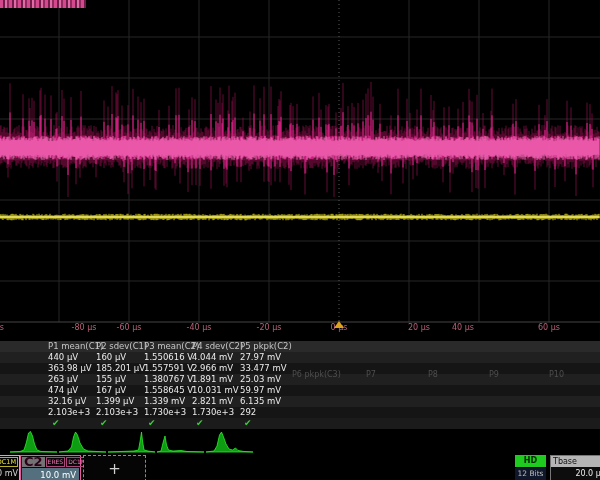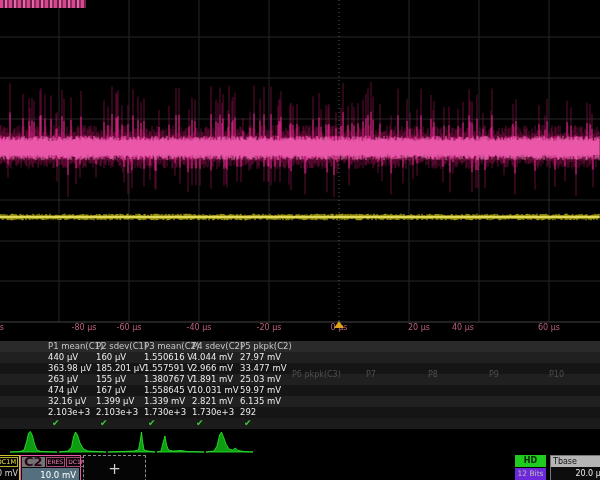--- a/index.html
+++ b/index.html
@@ -28,21 +28,21 @@
   #c2box{position:absolute;left:20px;top:1px;width:59px;height:28px;border:1px solid #e8579f;background:#0d060a;}
   .c2top{position:absolute;left:1px;top:1px;height:10px;display:flex;gap:1px;}
   .c2chan{background:#737373;color:#2b0018;font-size:13px;font-weight:bold;line-height:9px;padding:0 2px;}
   .c2badge{border:1px solid #a84878;color:#f07ab8;font-size:6px;line-height:7px;padding:0 1px;}
   .c2val{position:absolute;left:1px;right:1px;top:12px;height:14px;background:#54707f;color:#fff;
          font-size:8.5px;line-height:14px;text-align:right;padding-right:3px;}
   #addbox{position:absolute;left:83px;top:1px;width:61px;height:25px;border:1px dashed #8a8a8a;background:#050505;
           color:#d0d0d0;font-size:15px;display:flex;align-items:center;justify-content:center;}
   #hdbadge{position:absolute;left:515px;top:1px;width:31px;height:12px;background:#1ecb1e;color:#032403;
            font-size:8px;font-weight:bold;text-align:center;line-height:12px;}
-  #hdbits{position:absolute;left:515px;top:14px;width:31px;height:12px;background:#6d28d9;color:#bdbdbd;
+  #hdbits{position:absolute;left:515px;top:14px;width:31px;height:12px;background:#0f172a;color:#bdbdbd;
           font-size:7.5px;text-align:center;line-height:12px;}
   #tbasebox{position:absolute;left:550px;top:1px;width:56px;height:28px;border:1px solid #777;background:#0d0d0d;}
   .tbhead{height:11px;background:#b5b5b5;color:#111;font-size:8px;line-height:11px;padding-left:2px;}
   .tbval{height:14px;color:#ececec;font-size:8px;line-height:14px;text-align:right;padding-right:2px;}
 </style>
 </head>
 <body>
 
 <div id="screen">
 

